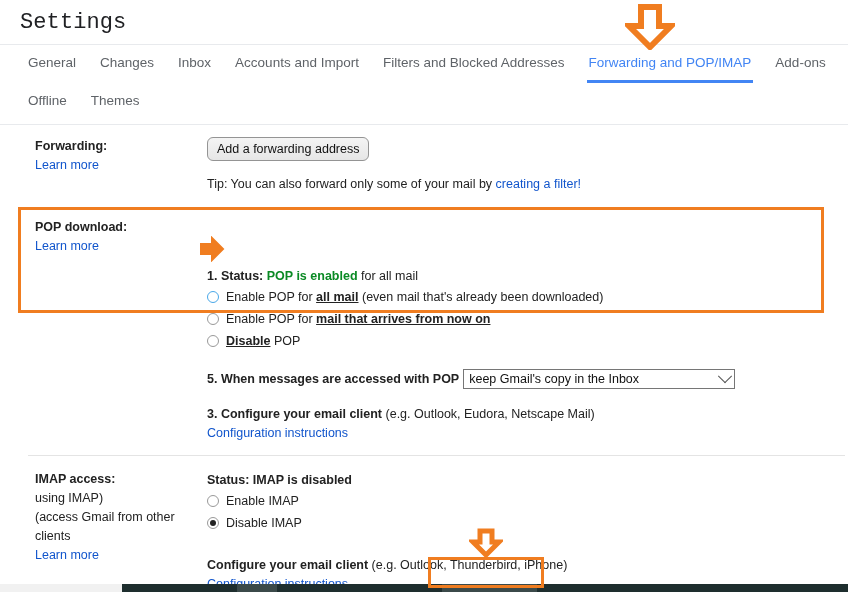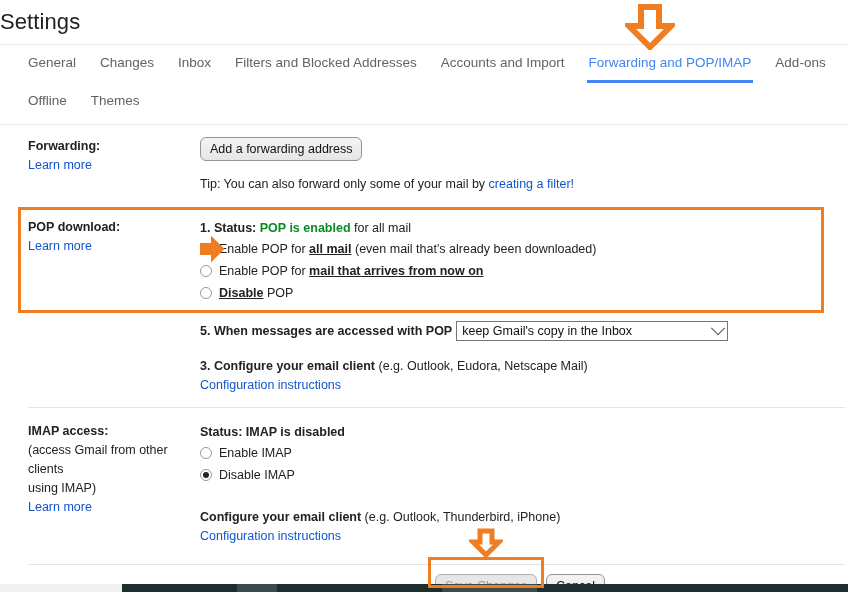--- a/index.html
+++ b/index.html
@@ -13,23 +13,25 @@
     font-family: "Liberation Sans", sans-serif;
     font-size: 13px;
     color: #222222;
     overflow: hidden;
     position: relative;
   }
 
   
   .settings-header {
     height: 44px;
+    padding-left: 20px;
     display: flex;
     align-items: center;
     box-sizing: border-box;
+    font-family: Liberation Mono, monospace;
   }
   .settings-title {
     font-size: 22px;
     font-weight: 400;
     color: #202124;
     letter-spacing: 0.1px;
   }
   .header-rule {
     height: 1px;
     background: #e8eaed;
@@ -67,21 +69,21 @@
     margin-top: 3px;
   }
 
   
   .content {
     padding: 0;
     position: relative;
   }
   .row {
     display: flex;
-    padding: 10px 0 10px 0;
+    padding: 10px 0 10px 7px;
     position: relative;
   }
   .label-col {
     width: 200px;
     min-width: 200px;
     padding-left: 28px;
     box-sizing: border-box;
     font-size: 12.5px;
     line-height: 19px;
   }
@@ -223,22 +225,22 @@
 <div class="settings-header">
   <div class="settings-title">Settings</div>
 </div>
 <div class="header-rule"></div>
 
 <div class="tabs-wrap">
   <div class="tab-row">
     <div class="tab">General</div>
     <div class="tab">Changes</div>
     <div class="tab">Inbox</div>
+    <div class="tab">Accounts and Import</div>
     <div class="tab">Filters and Blocked Addresses</div>
-    <div class="tab">Accounts and Import</div>
     <div class="tab active">Forwarding and POP/IMAP</div>
     <div class="tab">Add-ons</div>
   </div>
   <div class="tab-row">
     <div class="tab">Offline</div>
     <div class="tab">Themes</div>
   </div>
 </div>
 <div class="tabs-rule"></div>
 
@@ -257,21 +259,21 @@
       </div>
     </div>
   </div>
 
   <div class="row" style="padding-top:14px;padding-bottom:12px;">
     <div class="label-col">
       <div class="lbl-bold">POP download:</div>
       <div class="link">Learn more</div>
     </div>
     <div class="value-col">
-      <div style="line-height:20px;">
+      <div style="line-height:20px;margin-top:48px;">
         <span class="numbered">1. Status: </span><span class="green">POP is enabled</span><span> for all mail</span>
       </div>
 
       <div class="radio-line">
         <span class="radio hover"></span>
         <span class="radio-text"><span>Enable POP for </span><span class="b">all mail</span><span> (even mail that's already been downloaded)</span></span>
       </div>
 
       <div class="radio-line">
         <span class="radio"></span>
@@ -300,22 +302,22 @@
       </div>
       <div class="link">Configuration instructions</div>
     </div>
   </div>
 
   <div class="divider"></div>
 
   <div class="row" style="padding-top:14px;">
     <div class="label-col">
       <div class="lbl-bold">IMAP access:</div>
+      <div class="lbl-plain">using IMAP)</div>
       <div class="lbl-plain">(access Gmail from other clients</div>
-      <div class="lbl-plain">using IMAP)</div>
       <div class="link">Learn more</div>
     </div>
     <div class="value-col">
       <div class="numbered" style="line-height:20px;">Status: IMAP is disabled</div>
 
       <div class="radio-line">
         <span class="radio"></span>
         <span class="radio-text">Enable IMAP</span>
       </div>
       <div class="radio-line">

